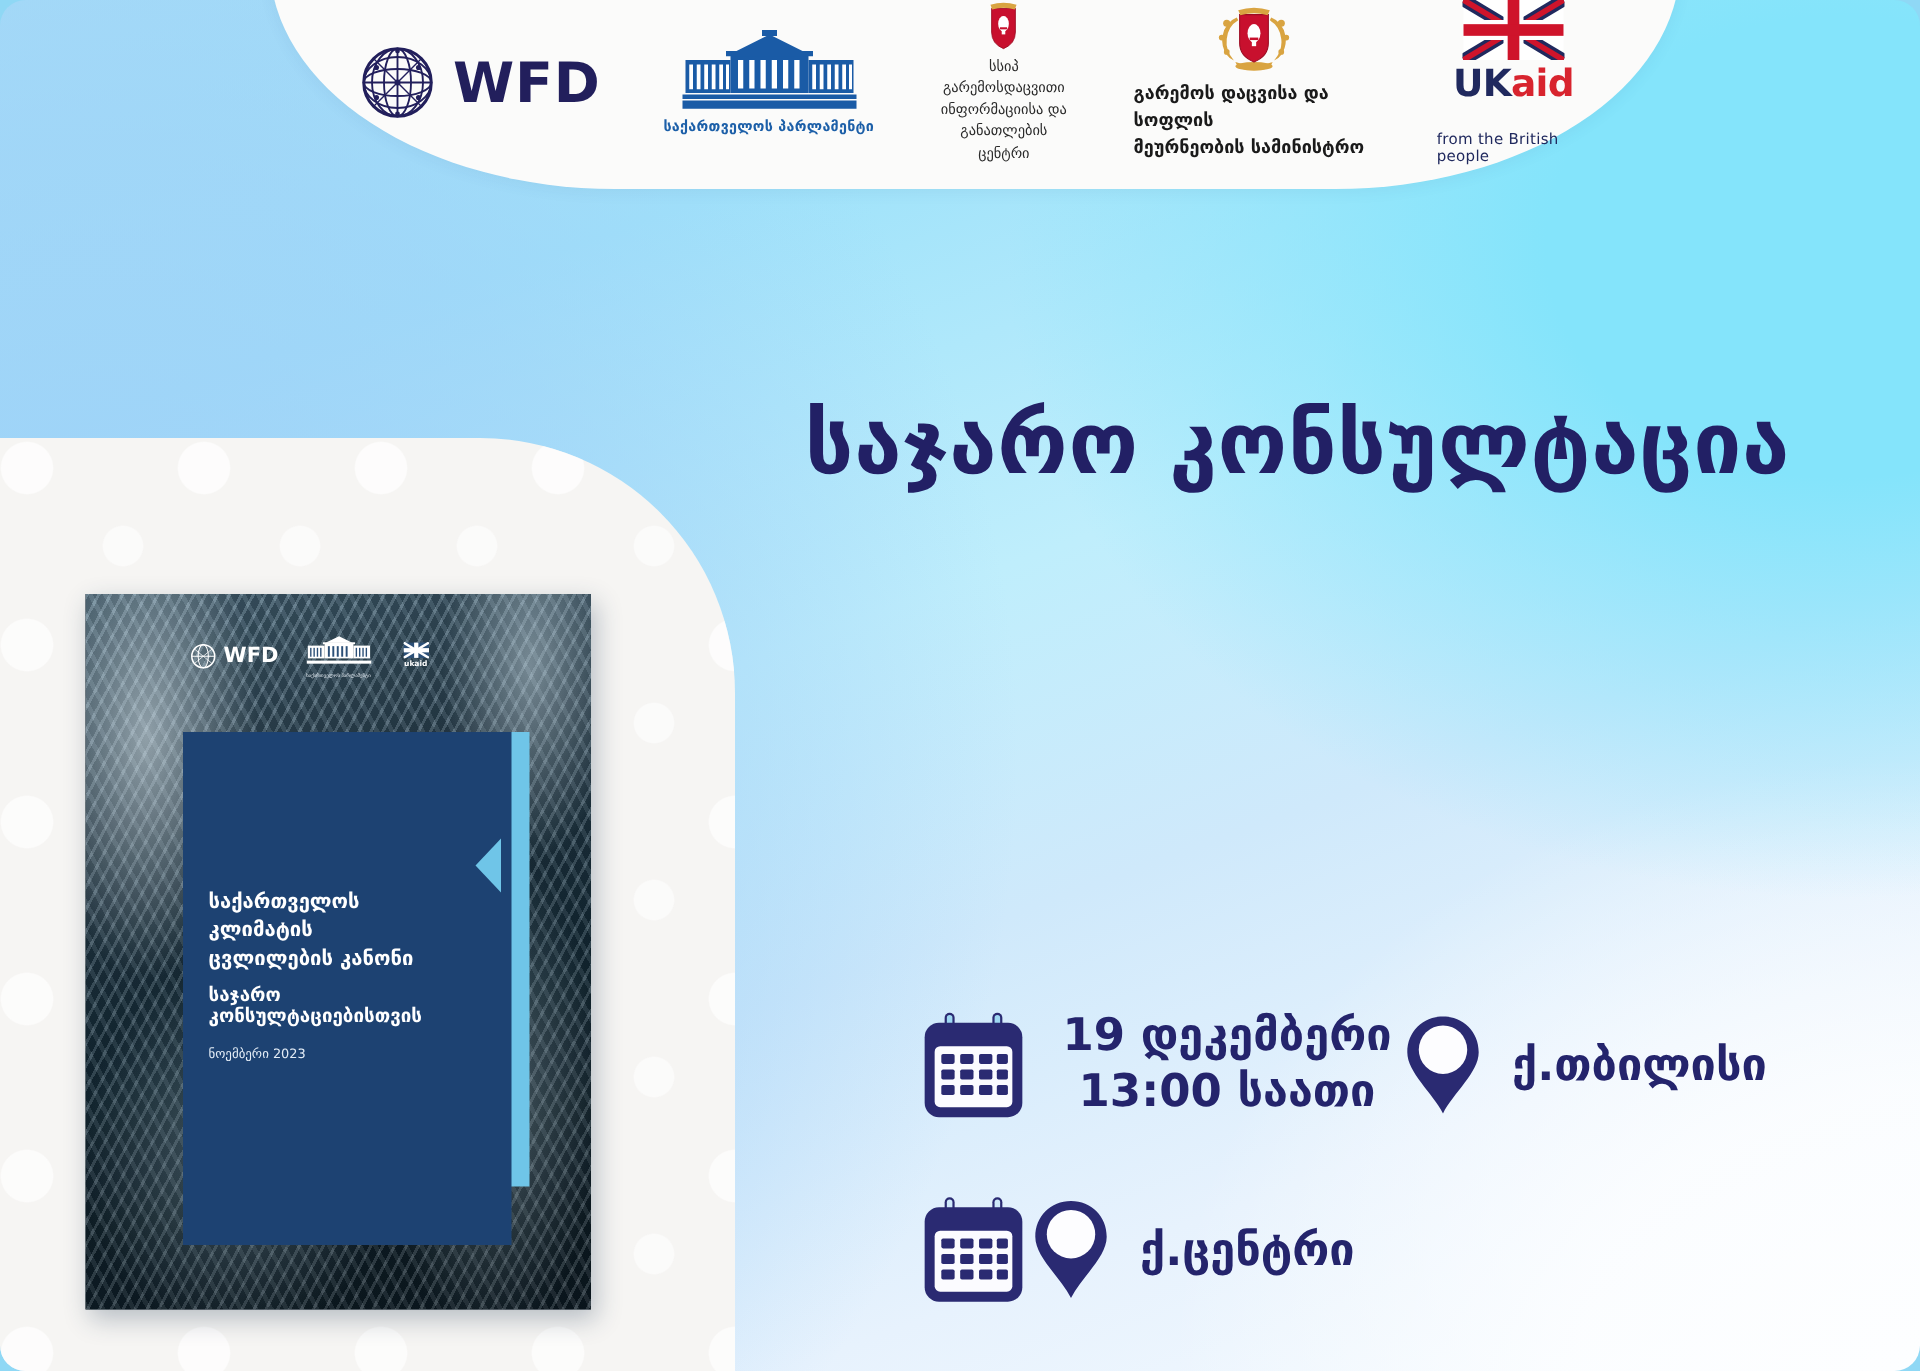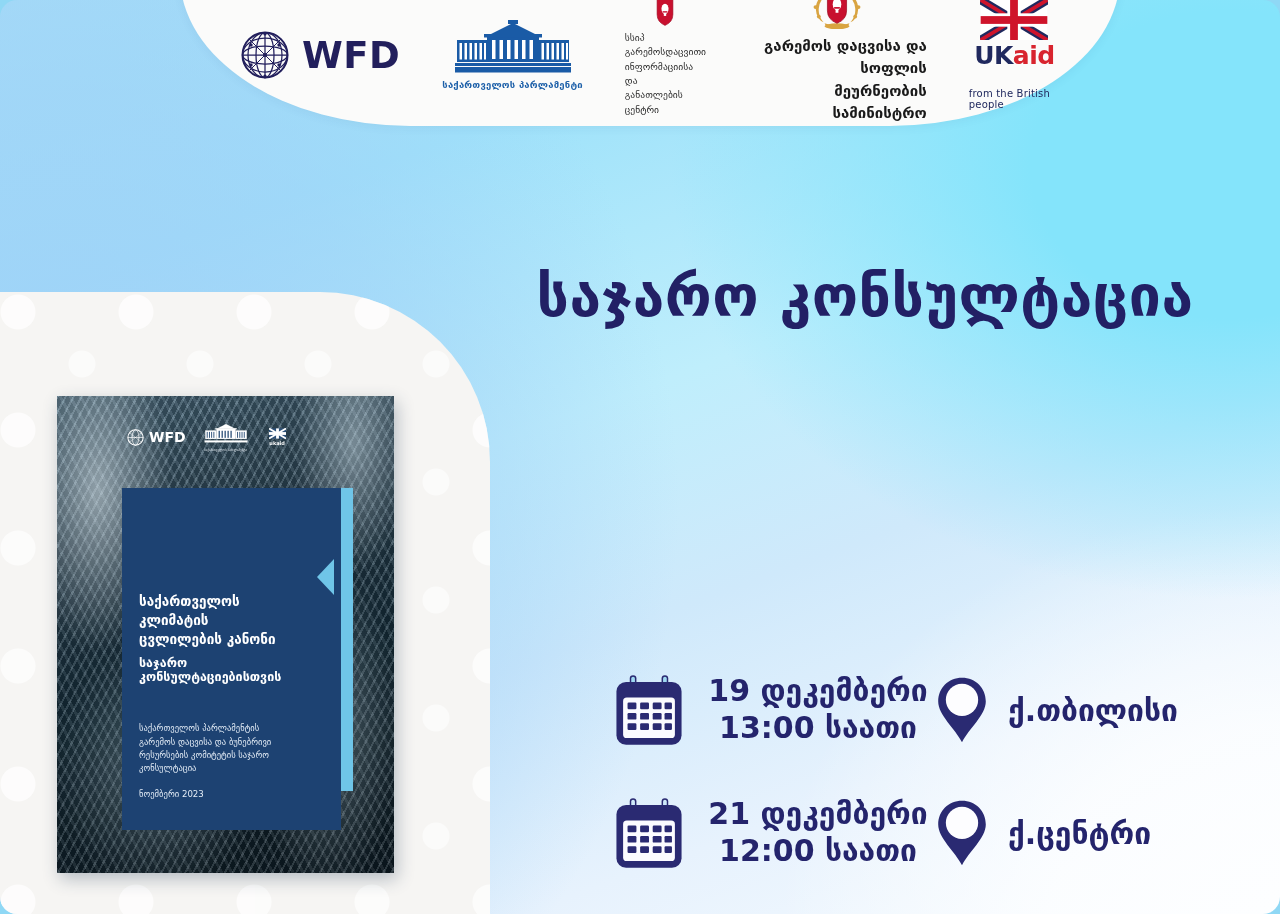--- a/index.html
+++ b/index.html
@@ -54,28 +54,28 @@
   .parl-building { width:120px; height:54px; }
   .parl-cap {
     font-size:9.5px; color:#1c5fa8; font-weight:bold;
     margin-top:5px; letter-spacing:0.2px; white-space:nowrap;
   }
 
   
   .crest-sm { width:24px; height:34px; }
   .ic-cap {
     margin-top:4px; font-size:9.6px; line-height:1.5;
-    color:#2a2a2a; white-space:pre-line;
+    color:#2a2a2a; text-align:center; white-space:pre-line;
   }
 
   
   .crest-lg { width:58px; height:44px; }
   .min-cap {
-    margin-top:5px; font-size:15px; line-height:1.5; font-weight:bold;
-    color:#1a1a1a; text-align:right; white-space:pre-line;
+    margin-top:5px; font-size:12px; line-height:1.5; font-weight:bold;
+    color:#1a1a1a; text-align:left; white-space:pre-line;
   }
 
   
   .ukaid-box { display:flex; flex-direction:column; align-items:center; }
   .uk-flag { width:68px; height:40px; display:block; }
   .uk-words { font-size:25px; font-weight:bold; line-height:1; margin-top:3px; letter-spacing:-0.5px; }
   .uk-words .uk { color:#20295e; }
   .uk-words .aid { color:#d8242e; }
   .uk-sub { font-size:10px; color:#20295e; margin-top:20px; letter-spacing:0.2px; }
 
@@ -389,24 +389,20 @@
         <div class="bk-uk-t">ukaid</div>
       </div>
     </div>
 
     <div id="book-text">
       <div class="bk-kicker">საქართველოს
 კლიმატის
 ცვლილების კანონი</div>
       <div class="bk-sub">საჯარო
 კონსულტაციებისთვის</div>
-      <div class="bk-body">საქართველოს პარლამენტის
-გარემოს დაცვისა და ბუნებრივი
-რესურსების კომიტეტის საჯარო
-კონსულტაცია</div>
       <div class="bk-date">ნოემბერი 2023</div>
     </div>
   </div>
 
   <h1 id="title">საჯარო კონსულტაცია</h1>
 
   <div id="events">
 
     <div class="event-row">
       <svg class="cal-icon" viewBox="0 0 100 100">
@@ -456,22 +452,20 @@
           <rect x="21" y="54" width="12" height="9" rx="1.6"></rect>
             <rect x="38" y="54" width="12" height="9" rx="1.6"></rect>
           <rect x="55" y="54" width="12" height="9" rx="1.6"></rect>
             <rect x="71" y="54" width="10" height="9" rx="1.6"></rect>
           <rect x="21" y="68" width="12" height="9" rx="1.6"></rect>
             <rect x="38" y="68" width="12" height="9" rx="1.6"></rect>
           <rect x="55" y="68" width="12" height="9" rx="1.6"></rect>
             <rect x="71" y="68" width="10" height="9" rx="1.6"></rect>
         </g>
       </svg>
-      <div class="event-when">21 დეკემბერი
-12:00 საათი</div>
       <svg class="pin-icon" viewBox="0 0 60 80">
         <path d="M30 2 C14 2 2 14 2 30 C2 46 22 62 30 78 C38 62 58 46 58 30 C58 14 46 2 30 2 Z" fill="#2a2a72"></path>
         <circle cx="30" cy="28" r="19" fill="#fdfdff"></circle>
       </svg>
       <div class="event-place">ქ.ცენტრი</div>
     </div>
 
   </div>
 </div>
 

